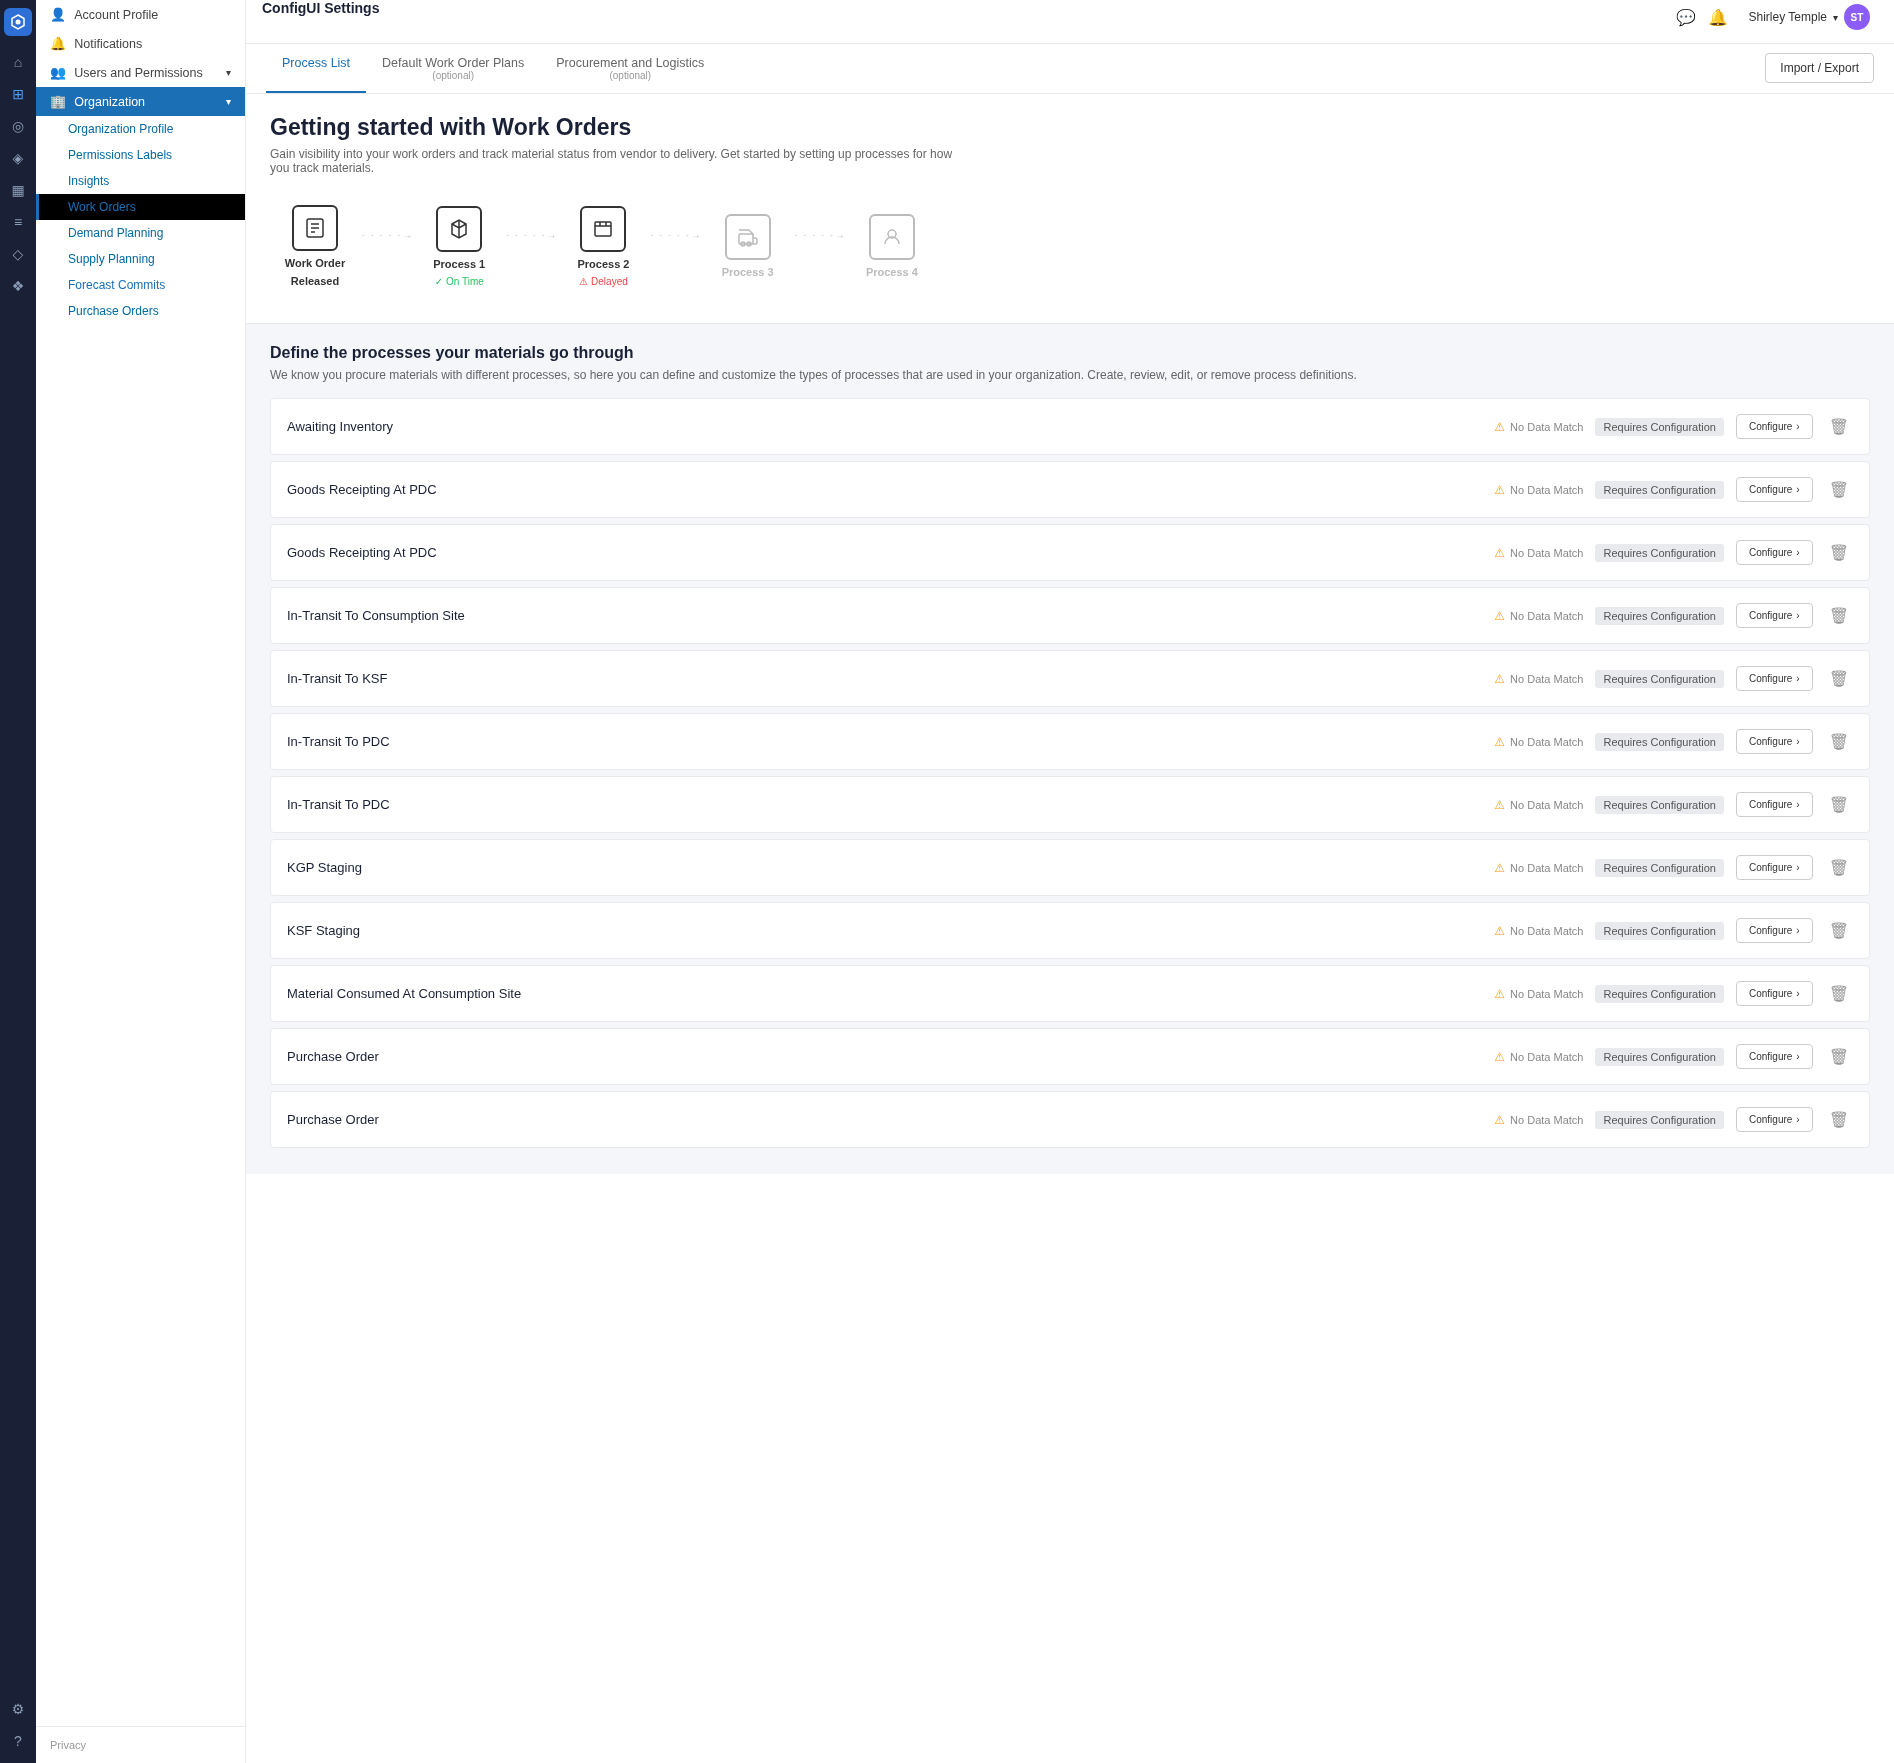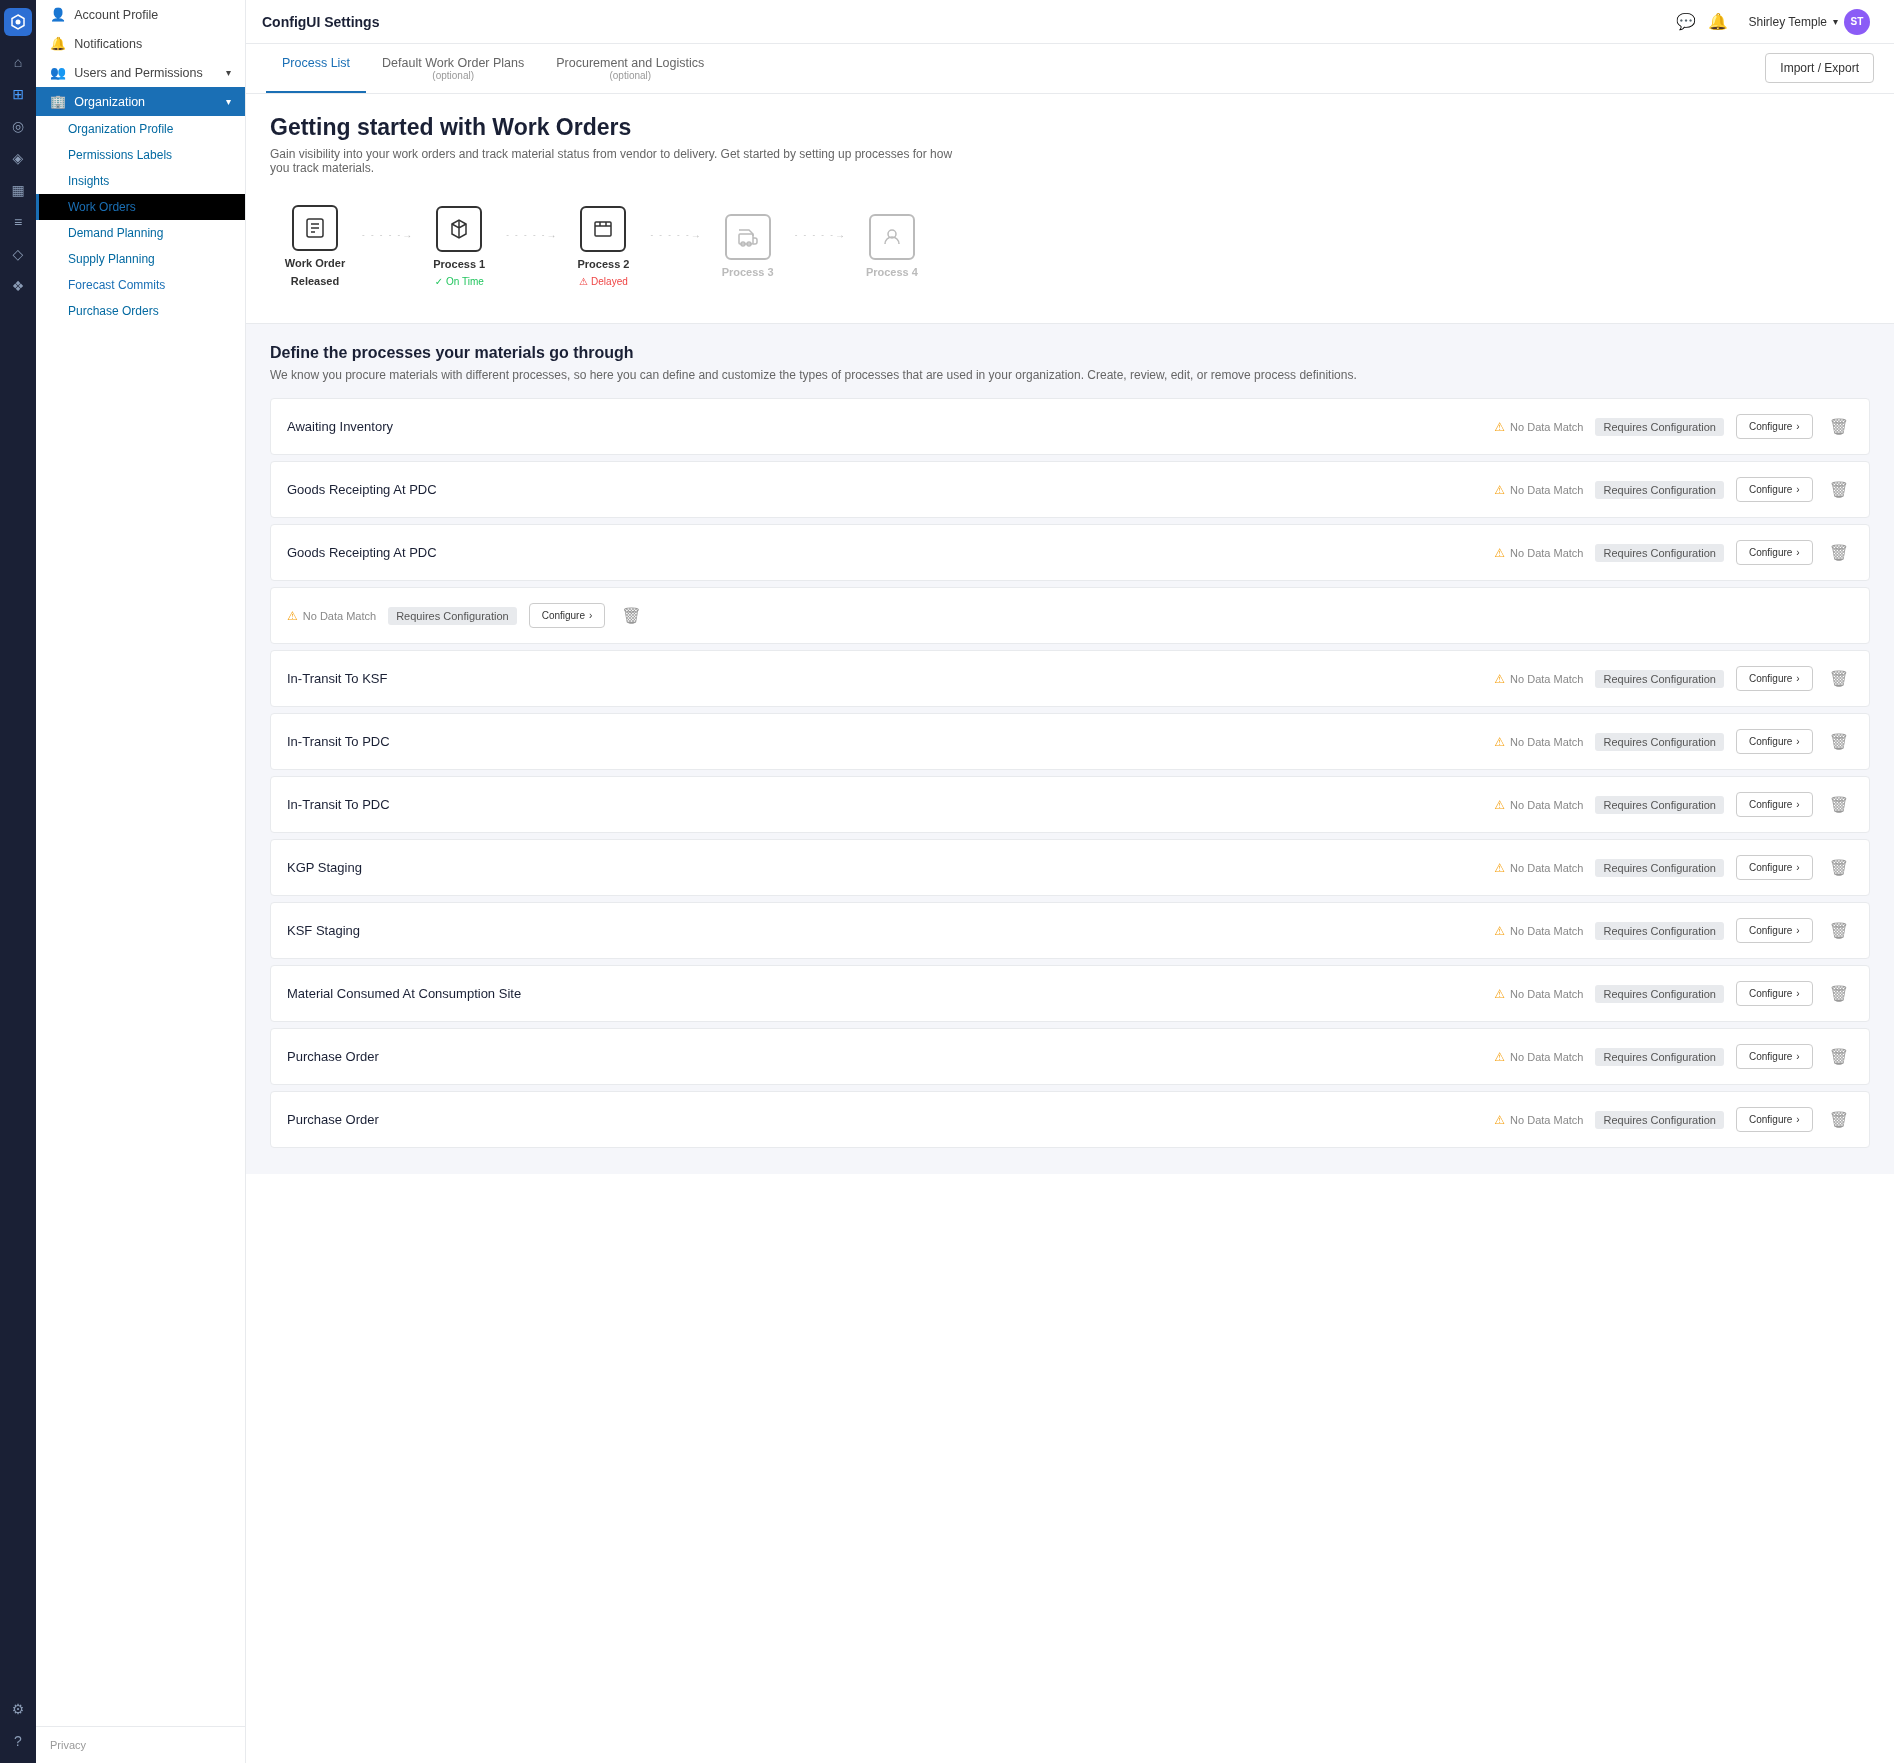--- a/index.html
+++ b/index.html
@@ -86,21 +86,21 @@
       flex: 1;
       display: flex;
       flex-direction: column;
       overflow: hidden;
     }
     .top-bar {
       height: 44px;
       background: #fff;
       border-bottom: 1px solid #e8eaed;
       display: flex;
-      align-items: center;
+      align-items: flex-start;
       padding: 0 16px;
       gap: 20px;
       flex-shrink: 0;
     }
     .top-bar-title { font-size: 14px; font-weight: 600; color: #1a2035; flex: 1; }
     .top-bar-actions { display: flex; align-items: center; gap: 12px; }
     .top-bar-icon { color: #666; font-size: 16px; cursor: pointer; }
     .user-menu {
       display: flex;
       align-items: center;
@@ -518,20 +518,21 @@
         <span class="no-data-icon">⚠</span>
         No Data Match
       </span>
       <span class="requires-config-badge">Requires Configuration</span>
       <button class="configure-btn">
         Configure <span>›</span>
       </button>
       <span class="delete-btn">🗑</span>
     </div>
             <div class="process-row">
+      <span class="process-row-name">In-Transit To Consumption Site</span>
       <span class="no-data-match">
         <span class="no-data-icon">⚠</span>
         No Data Match
       </span>
       <span class="requires-config-badge">Requires Configuration</span>
       <button class="configure-btn">
         Configure <span>›</span>
       </button>
       <span class="delete-btn">🗑</span>
     </div>

